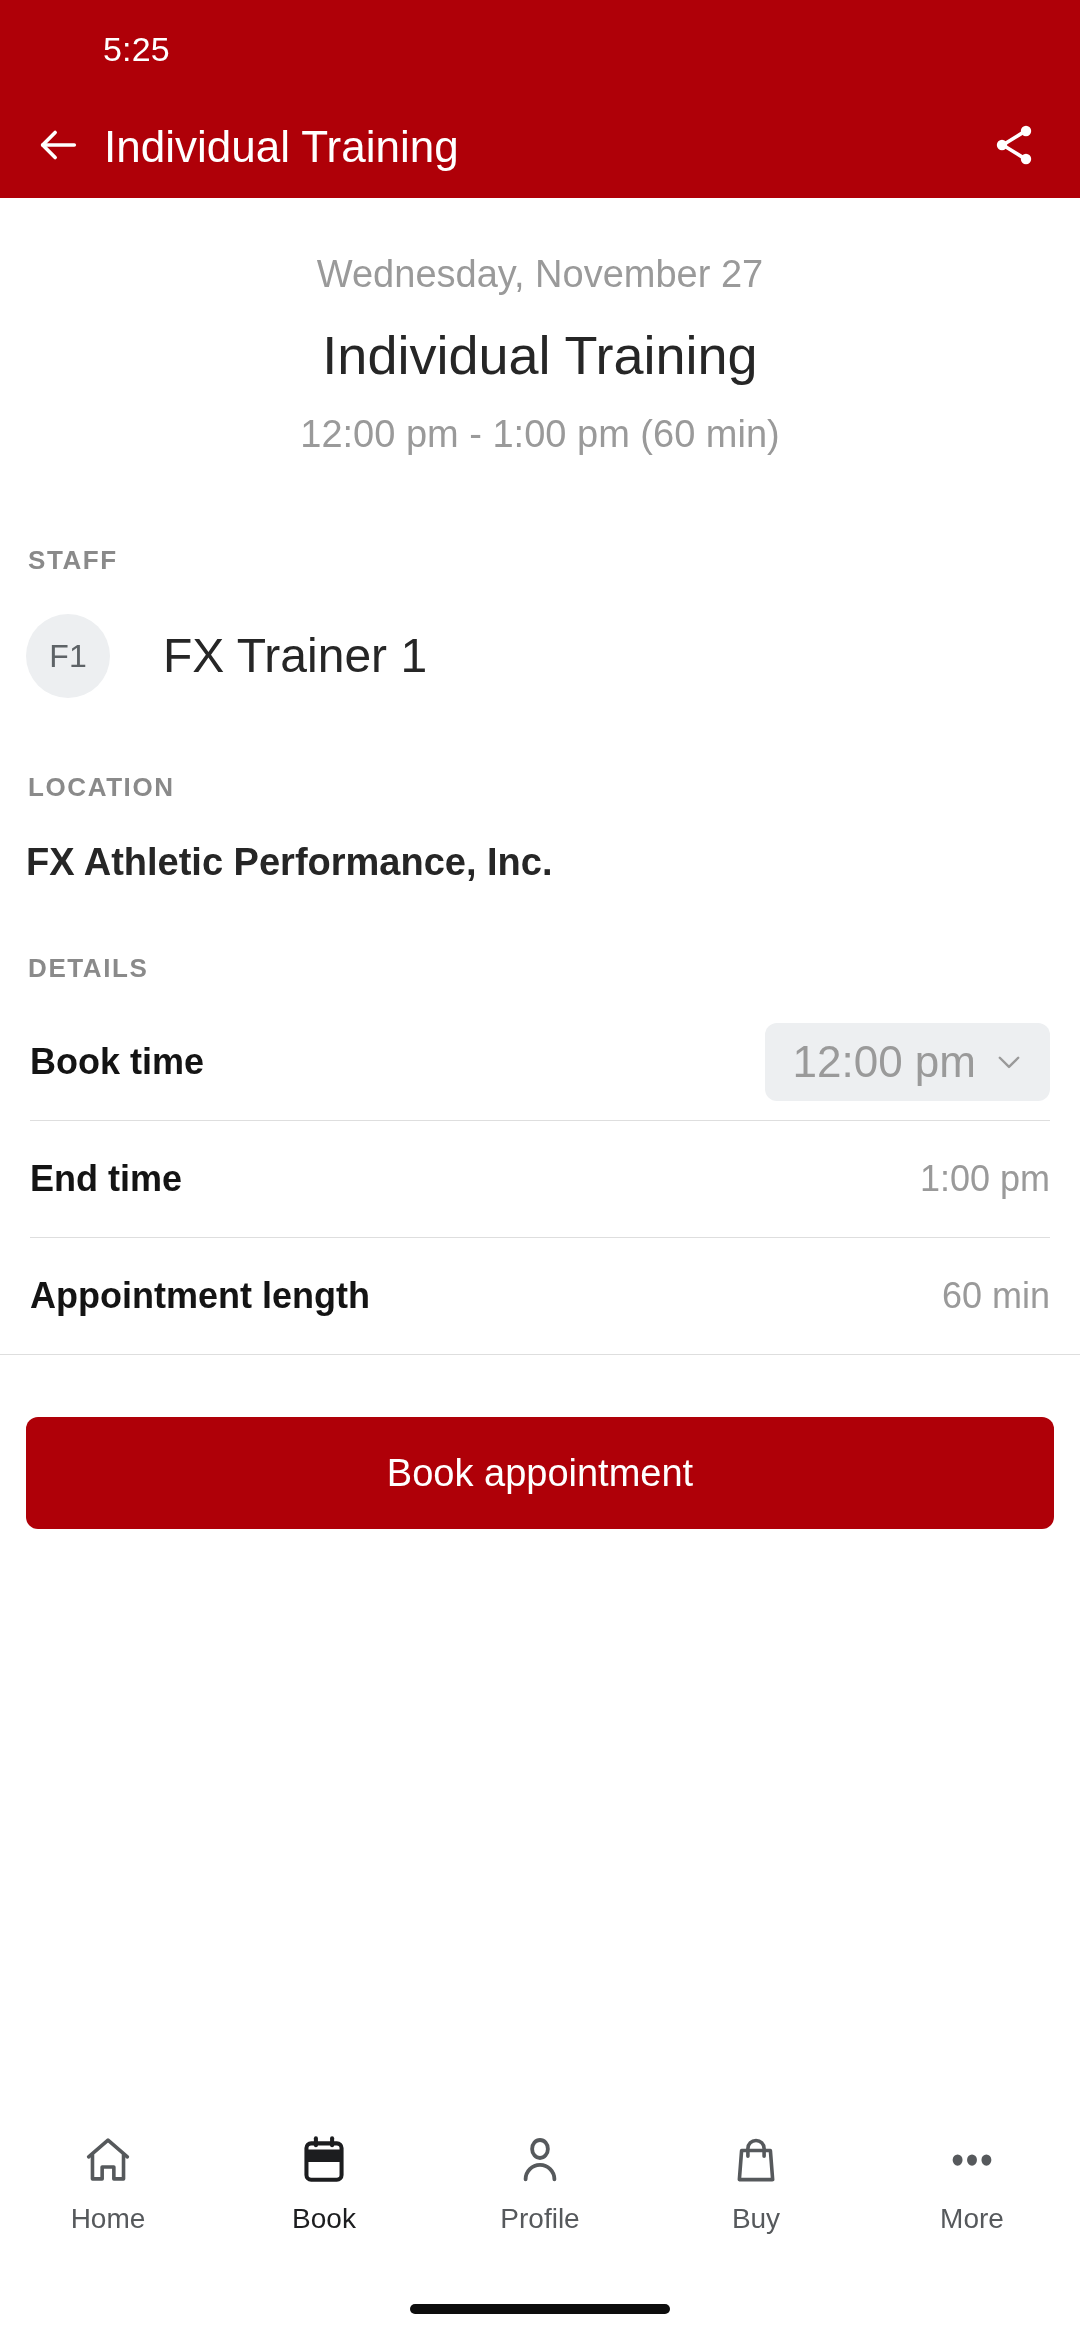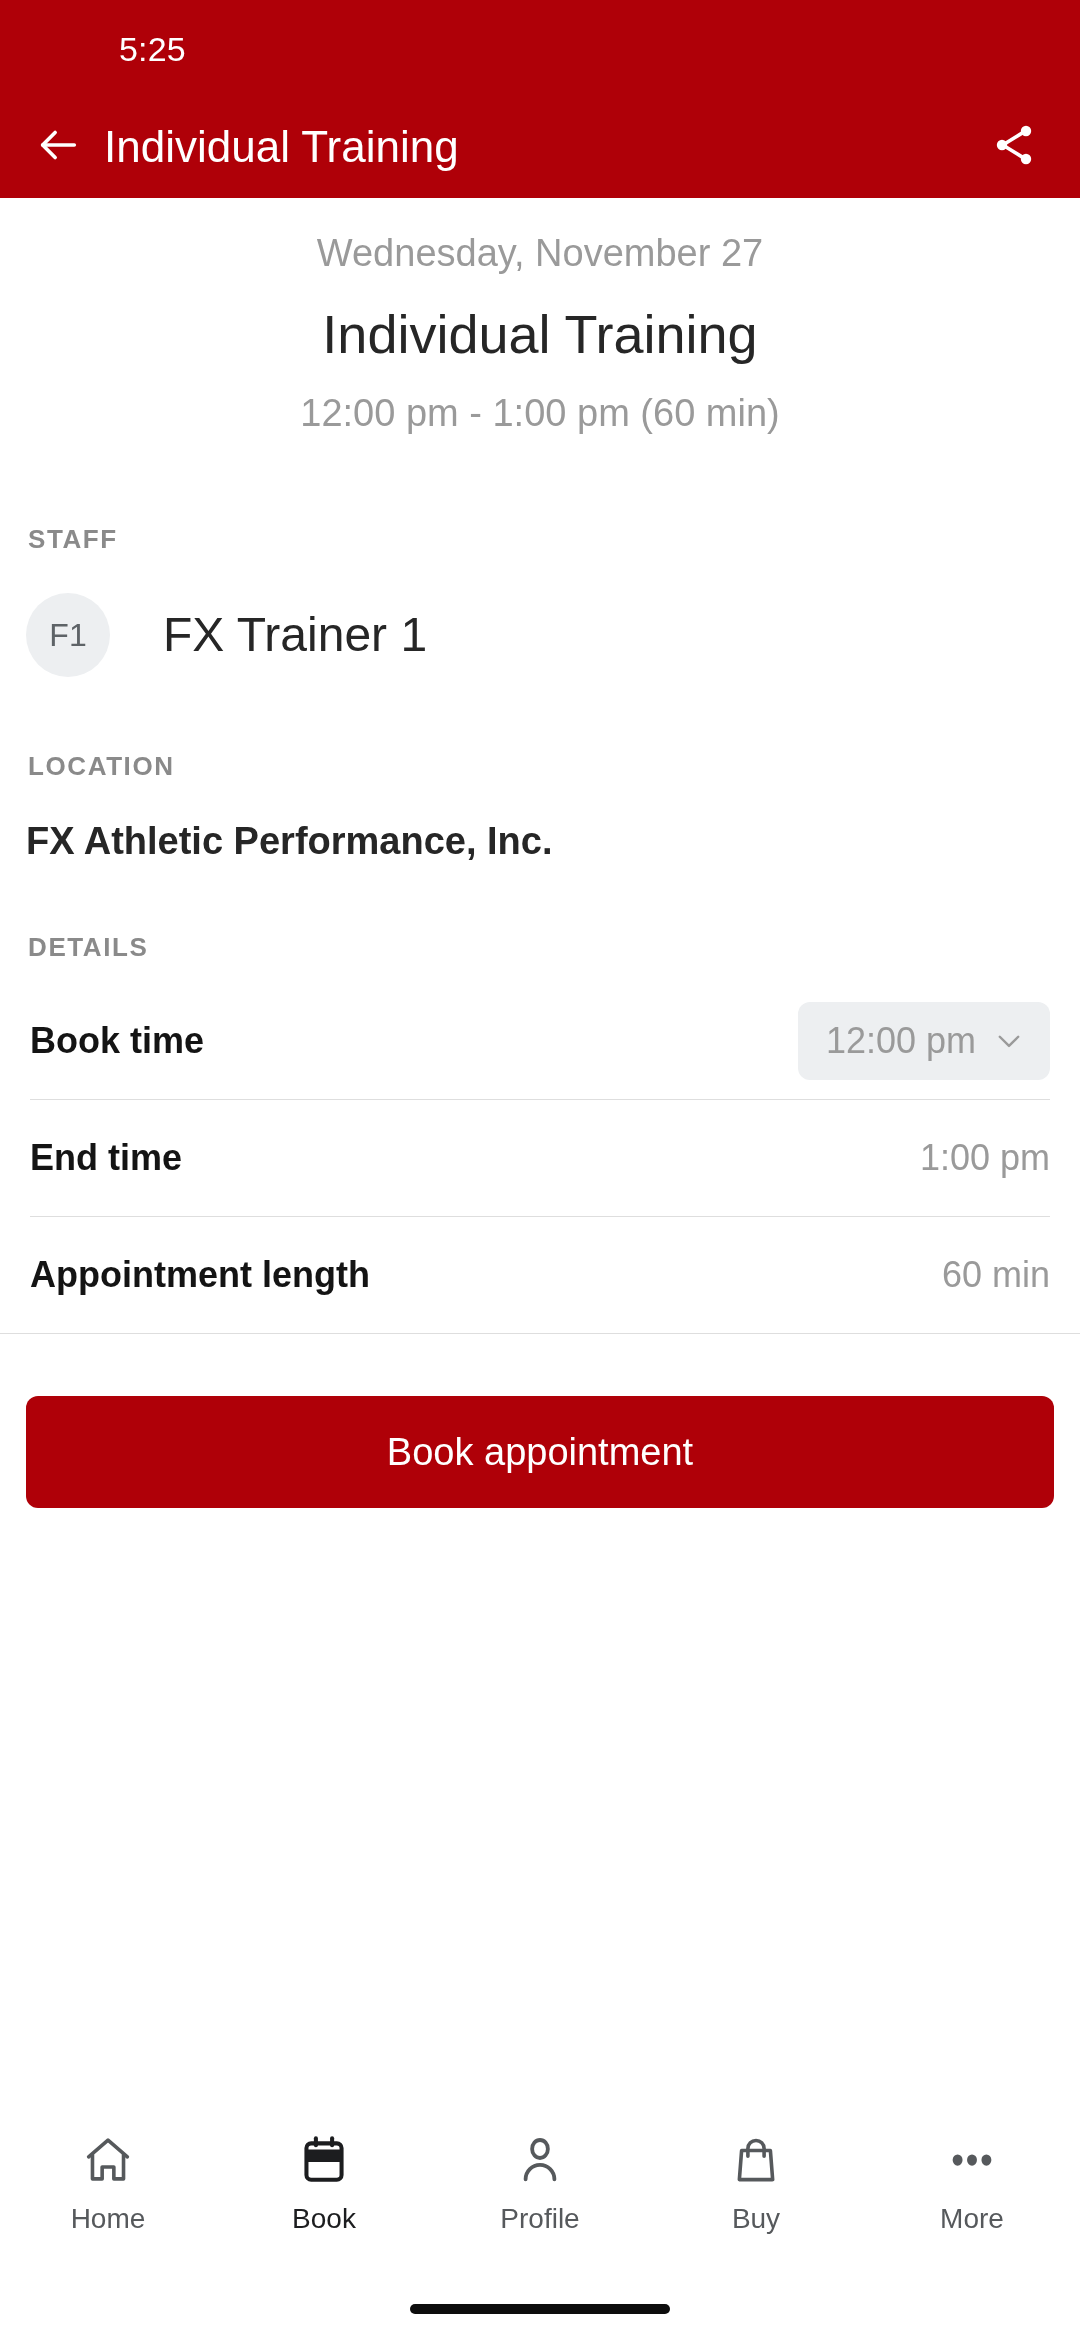--- a/index.html
+++ b/index.html
@@ -16,21 +16,21 @@
     background:#ffffff;
   }
 
   
   .appbar-wrap {
     position:absolute; top:0; left:0;
     width:1080px; height:198px;
     background:#AF0008;
   }
   .statusbar {
-    position:absolute; top:0; left:16px;
+    position:absolute; top:0; left:0;
     width:1024px; height:96px;padding-left:16px;
   }
   .status-time {
     position:absolute; left:103px; top:32px;
     font-size:34px; color:#ffffff; letter-spacing:0.2px;
     line-height:34px;
   }
   .appbar {
     position:absolute; top:96px; left:0;
     width:1080px; height:102px;
@@ -52,21 +52,21 @@
     display:flex; align-items:center; justify-content:center;
     flex:0 0 auto;
   }
 
   
   .content {
     position:absolute; top:198px; left:0;
     width:1080px;
   }
 
-  .hero { text-align:center; padding-top:32px; }
+  .hero { text-align:center; padding-top:53px; }
   .hero-date {
     font-size:38px; color:#9a9a9a; font-weight:400;
     line-height:46px;
   }
   .hero-title {
     font-size:54px; color:#262626; font-weight:400;
     margin-top:26px; line-height:64px;
   }
   .hero-time {
     font-size:38px; color:#9a9a9a; font-weight:400;
@@ -127,21 +127,21 @@
   }
   .row-divider.full { margin:0; }
 
   .time-pill {
     background:#EDEFF1; border-radius:12px;
     height:78px; min-width:228px;
     display:flex; align-items:center; justify-content:center;
     padding:0 24px 0 28px;
   }
   .time-pill-text {
-    font-size:36px; color:#9a9a9a; font-weight:400;
+    font-size:44px; color:#9a9a9a; font-weight:400;
   }
   .chev {
     margin-left:16px; display:flex; align-items:center;
   }
 
   
   .cta-wrap { padding:62px 26px 6px 26px; }
   .cta {
     width:1028px; height:112px;
     background:#AF0008; border-radius:12px;

